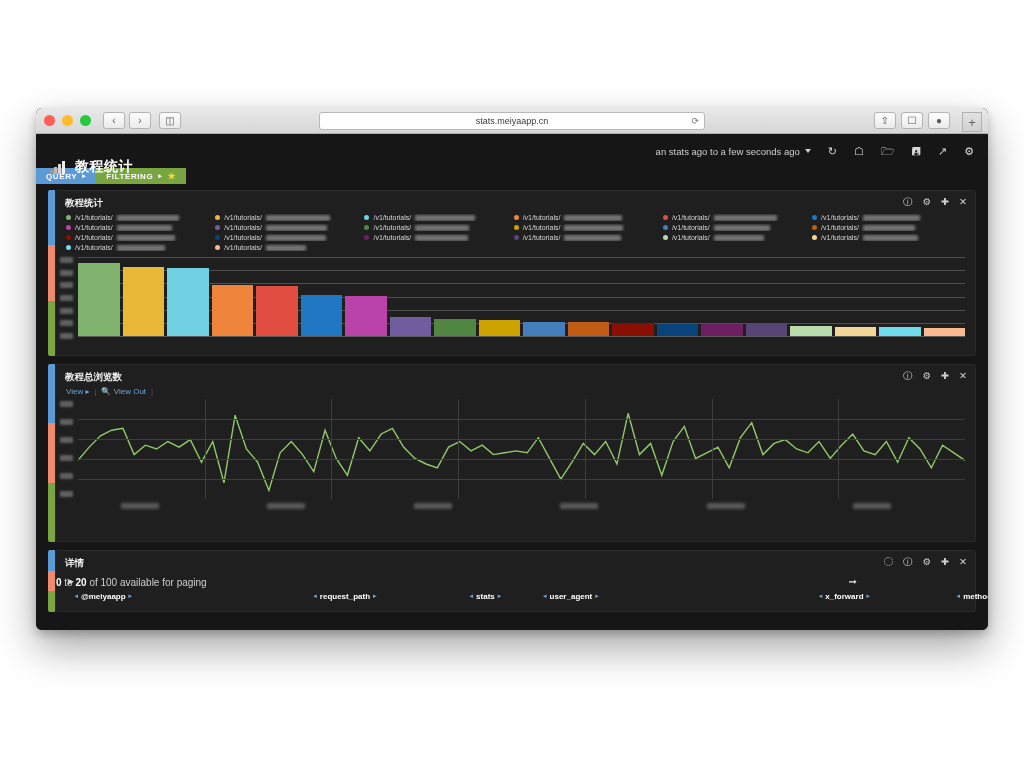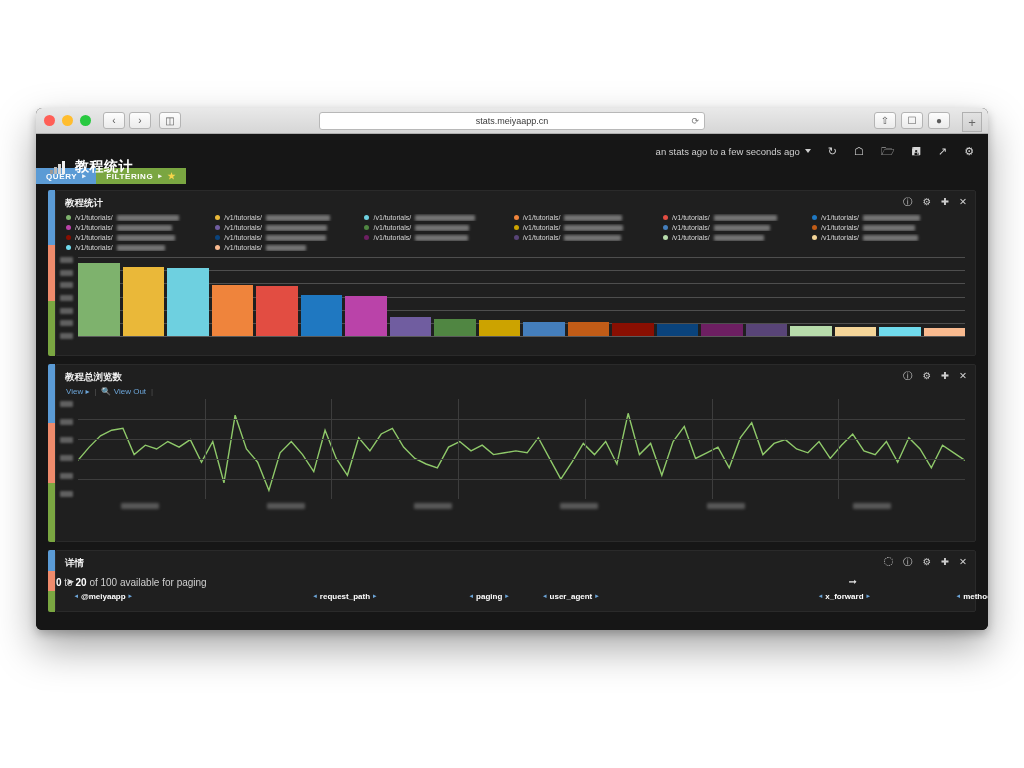--- a/index.html
+++ b/index.html
@@ -584,21 +584,21 @@
                 <span>@meiyaapp</span>
                 <span class="ar">▸</span>
               </div>
               <div class="col" style="position: absolute; left: 28%;">
                 <span class="ar">◂</span>
                 <span>request_path</span>
                 <span class="ar">▸</span>
               </div>
               <div class="col" style="position: absolute; left: 45%;">
                 <span class="ar">◂</span>
-                <span>paging</span>
+                <span>stats</span>
                 <span class="ar">▸</span>
               </div>
               <div class="col" style="position: absolute; left: 53%;">
                 <span class="ar">◂</span>
                 <span>user_agent</span>
                 <span class="ar">▸</span>
               </div>
               <div class="col" style="position: absolute; left: 83%;">
                 <span class="ar">◂</span>
                 <span>x_forward</span>

